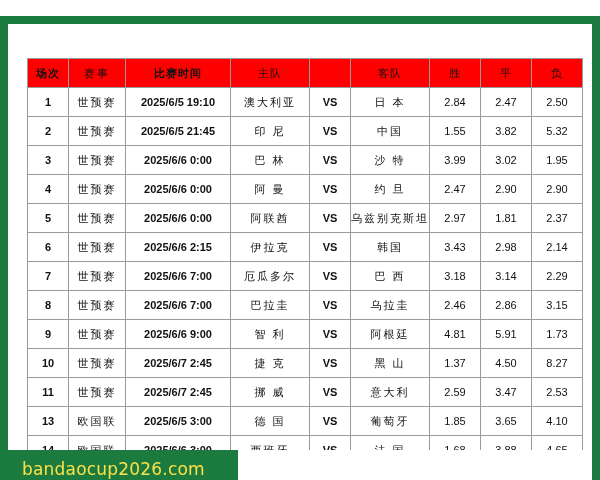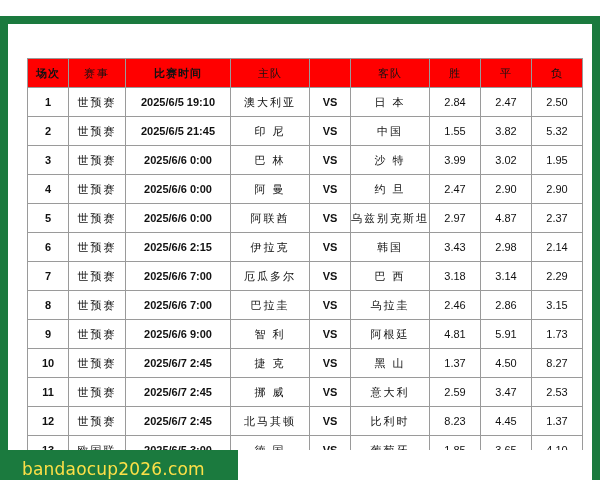--- a/index.html
+++ b/index.html
@@ -189,21 +189,21 @@
           <td class="c-odd">2.90</td>
         </tr>
         <tr>
           <td class="c-no">5</td>
           <td class="c-league">世预赛</td>
           <td class="c-time">2025/6/6 0:00</td>
           <td class="c-home team">阿联酋</td>
           <td class="c-vs">VS</td>
           <td class="c-away team">乌兹别克斯坦</td>
           <td class="c-odd">2.97</td>
-          <td class="c-odd">4.87</td>
+          <td class="c-odd">1.81</td>
           <td class="c-odd">2.37</td>
         </tr>
         <tr>
           <td class="c-no">6</td>
           <td class="c-league">世预赛</td>
           <td class="c-time">2025/6/6 2:15</td>
           <td class="c-home team">伊拉克</td>
           <td class="c-vs">VS</td>
           <td class="c-away team">韩国</td>
           <td class="c-odd">3.43</td>
@@ -257,31 +257,20 @@
         <tr>
           <td class="c-no">11</td>
           <td class="c-league">世预赛</td>
           <td class="c-time">2025/6/7 2:45</td>
           <td class="c-home team">挪 威</td>
           <td class="c-vs">VS</td>
           <td class="c-away team">意大利</td>
           <td class="c-odd">2.59</td>
           <td class="c-odd">3.47</td>
           <td class="c-odd">2.53</td>
-        </tr>
-        <tr>
-          <td class="c-no">12</td>
-          <td class="c-league">世预赛</td>
-          <td class="c-time">2025/6/7 2:45</td>
-          <td class="c-home team">北马其顿</td>
-          <td class="c-vs">VS</td>
-          <td class="c-away team">比利时</td>
-          <td class="c-odd">8.23</td>
-          <td class="c-odd">4.45</td>
-          <td class="c-odd">1.37</td>
         </tr>
         <tr>
           <td class="c-no">13</td>
           <td class="c-league">欧国联</td>
           <td class="c-time">2025/6/5 3:00</td>
           <td class="c-home team">德 国</td>
           <td class="c-vs">VS</td>
           <td class="c-away team">葡萄牙</td>
           <td class="c-odd">1.85</td>
           <td class="c-odd">3.65</td>

